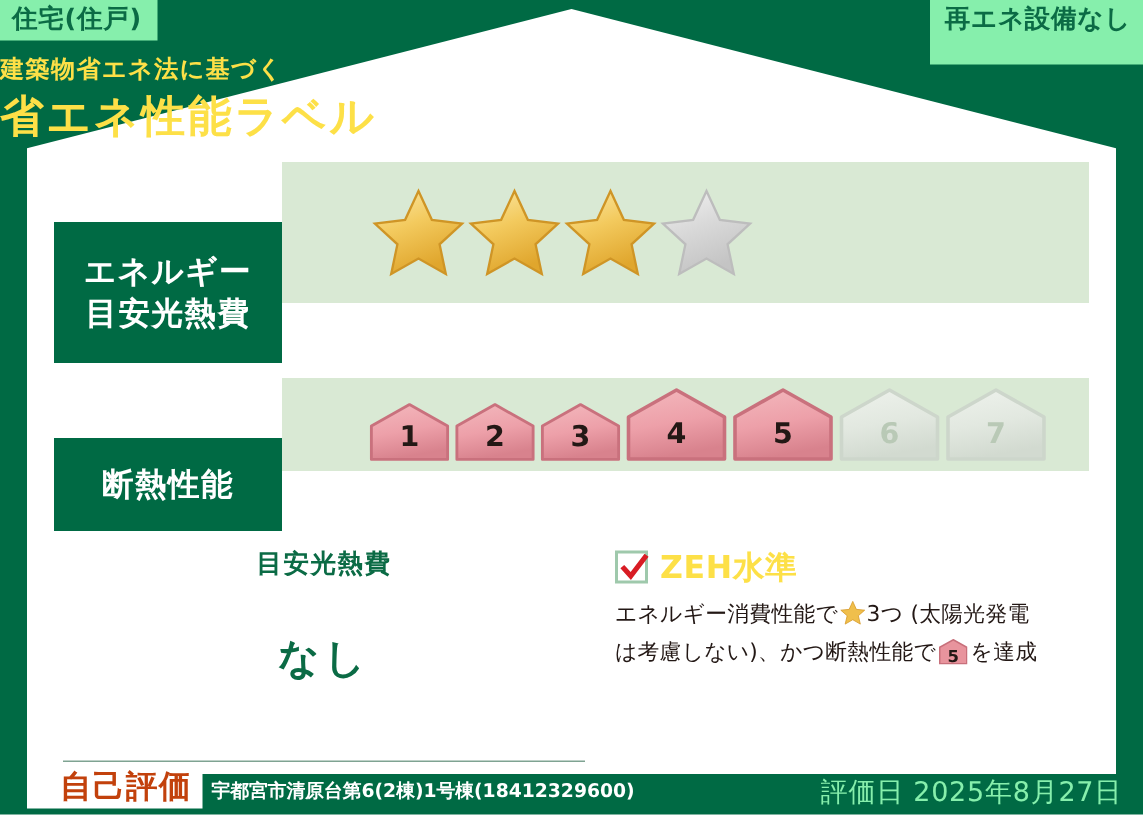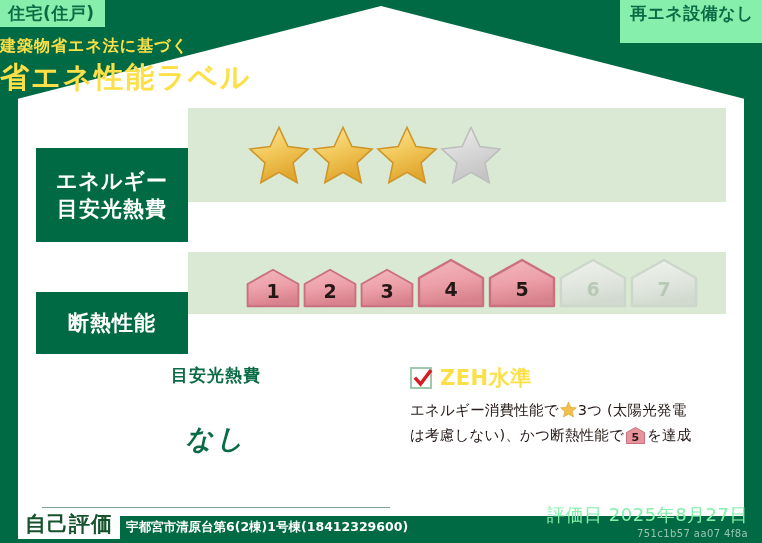--- a/index.html
+++ b/index.html
@@ -75,21 +75,21 @@
   .lower-right{flex:1;padding-left:14px;box-sizing:border-box;}
 
   .cost-head{
     display:flex;align-items:center;color:#0b6b45;
     font-size:17px;font-weight:bold;letter-spacing:1px;flex-direction:column;
   }
   .cost-head .ln{flex:1;height:1px;background:#0b6b45;}
   .cost-head .txt{padding:0 8px;white-space:nowrap;}
   .cost-value{
     text-align:center;color:#0b6b45;font-size:27px;font-weight:bold;
-    letter-spacing:3px;padding:34px 0 6px 0;font-style:italic;
+    letter-spacing:3px;padding:34px 0 6px 0;
   }
   .cost-rule{height:1px;background:#7fa392;margin:44px 6px 0 6px;}
 
   
   .zeh-head{display:flex;align-items:center;gap:8px;}
   .chk{
     width:22px;height:22px;border:2px solid #9fc9ac;background:#fff;
     position:relative;flex:0 0 22px;box-sizing:border-box;
   }
   .chk svg{position:absolute;left:1px;top:0px;}
@@ -102,22 +102,22 @@
   .zeh-desc .minihouse{display:inline-block;vertical-align:-4px;margin:0 2px;position:relative;}
   .zeh-desc .minihouse span{
     position:absolute;left:0;right:0;bottom:1px;text-align:center;
     font-size:11px;font-weight:bold;color:#231815;
   }
 
   
   .footer{position:absolute;left:0;right:0;bottom:0;height:46px;}
   .foot-left{position:absolute;left:18px;bottom:4px;display:flex;align-items:flex-end;gap:6px;}
   .self-badge{
-    background:#ffffff;color:#14532d;font-weight:bold;font-size:21px;
-    letter-spacing:1px;padding:1px 7px 2px 7px;line-height:26px;
+    background:#ffffff;color:#c2410c;font-weight:bold;font-size:21px;
+    letter-spacing:1px;padding:1px 7px 2px 22px;line-height:26px;
   }
   .addr{color:#ffffff;font-size:12.5px;font-weight:bold;padding-bottom:3px;letter-spacing:0;}
   .foot-right{position:absolute;right:14px;bottom:3px;text-align:right;}
   .eval-date{color:#86efac;font-size:18px;font-weight:normal;letter-spacing:.5px;line-height:22px;}
   .hash{color:#9dc4b1;font-size:10px;letter-spacing:.4px;line-height:13px;margin-top:1px;}
 </style>
 </head>
 <body>
 
 <div class="corner-tag" id="tag-left">
@@ -321,15 +321,14 @@
   </div>
 </div>
 
 <div class="footer">
   <div class="foot-left">
     <span class="self-badge">自己評価</span>
     <span class="addr">宇都宮市清原台第6(2棟)1号棟(18412329600)</span>
   </div>
   <div class="foot-right">
     <div class="eval-date">評価日 2025年8月27日</div>
-    <div class="hash">751c1b57 aa07 4f8a</div>
   </div>
 </div>
 
 </body></html>

